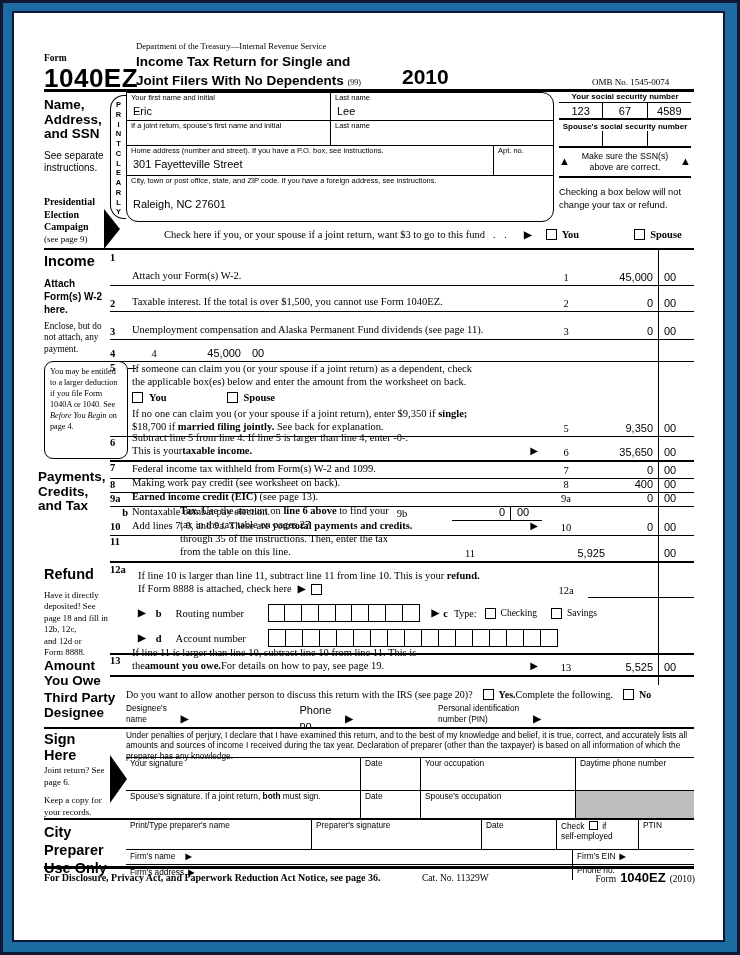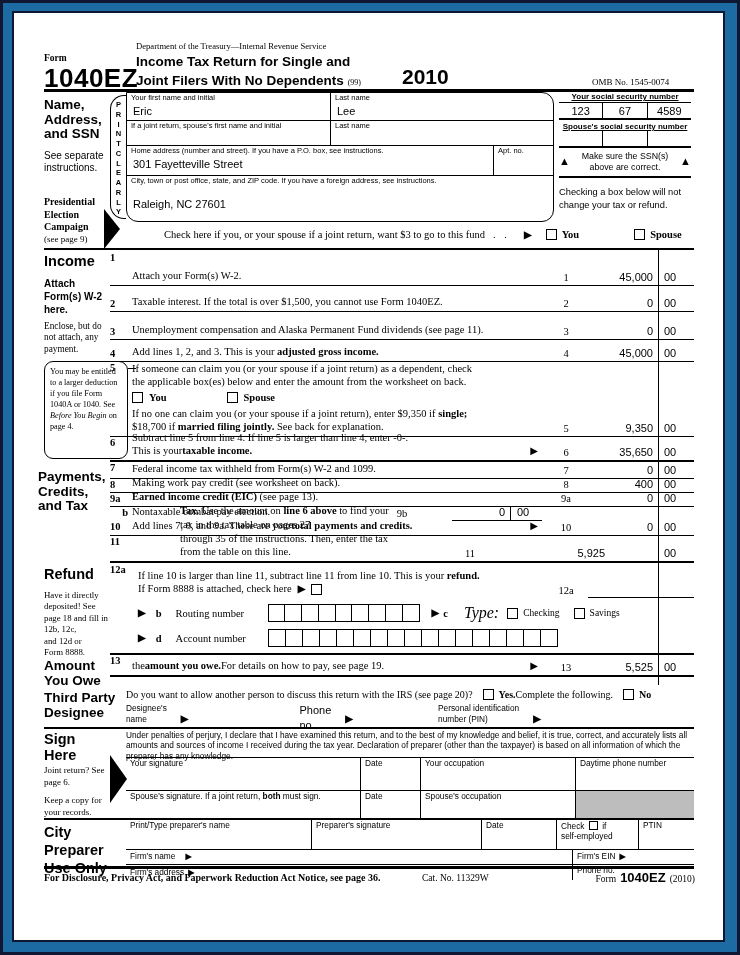--- a/index.html
+++ b/index.html
@@ -33,21 +33,21 @@
   .namebox { position:absolute; left:112px; top:79px; width:428px; height:130px; border:1.5px solid #000; border-radius:0 12px 12px 12px; overflow:hidden; }
   .nrow { display:flex; border-top:1px solid #000; }
   .nrow:first-child { border-top:none; }
   .ncell { padding:1px 4px; }
   .flab { font-family:"Liberation Sans", sans-serif; font-size:7.5px; line-height:1.15; }
   .fval { font-family:"Liberation Sans", sans-serif; font-size:11px; padding:2px 0 0 2px; }
   .bracket { position:absolute; left:96px; top:82px; width:16px; height:124px; border:1.5px solid #000; border-right:none; border-radius:14px 0 0 14px; display:flex; flex-direction:column; justify-content:space-between; align-items:center; padding:4px 0; }
   .vlet { font-family:"Liberation Sans", sans-serif; font-weight:bold; font-size:7.5px; line-height:1.3; text-align:center; }
   
   .ssnblock { position:absolute; left:545px; top:79px; width:132px; }
-  .ssnlab { font-family:"Liberation Sans", sans-serif; font-weight:bold; font-size:8px; text-align:center;text-decoration:underline; }
+  .ssnlab { font-family:"Liberation Sans", sans-serif; font-weight:bold; font-size:8px; text-align:center; }
   .ssnrow { display:flex; height:17px; border-bottom:2px solid #000; }
   .ssnrow span { flex:1; text-align:center; font-family:"Liberation Sans", sans-serif; font-size:11px; padding-top:2px; }
   .ssnrow span + span { border-left:1px solid #000; }
   .tri { font-size:11px; line-height:1; }
   
   .comb { display:flex; border:1.5px solid #000; height:18px; background:#fff; }
   .comb i { flex:1; border-left:1px solid #000; }
   .comb i:first-child { border-left:none; }
   
   .grid { position:absolute; left:112px; width:568px; border-top:1.5px solid #000; }
@@ -204,21 +204,20 @@
   <div class="ln bb1" style="top:299px; height:28px;">
     <div class="lnum" style="align-self:flex-end; padding-bottom:2px;">3</div>
     <div class="desc">Unemployment compensation and Alaska Permanent Fund dividends (see page 11).</div>
     <div class="rnum">3</div>
     <div class="amt">0</div>
     <div class="cents">00</div>
   </div>
 
   <div class="ln bb1" style="top:327px; height:22px;">
     <div class="lnum" style="align-self:flex-end; padding-bottom:2px;">4</div>
-    <div class="desc"><span>Add lines 1, 2, and 3. This is your </span><span class="b">adjusted gross income.</span></div>
     <div class="rnum">4</div>
     <div class="amt">45,000</div>
     <div class="cents">00</div>
   </div>
 
   <div class="ln bb1" style="top:349px; height:75px;">
     <div class="lnum">5</div>
     <div class="desc">
       <div>If someone can claim you (or your spouse if a joint return) as a dependent, check</div>
       <div>the applicable box(es) below and enter the amount from the worksheet on back.</div>
@@ -343,21 +342,21 @@
         <i></i>
         <i></i>
         <i></i>
         <i></i>
         <i></i>
         <i></i>
         <i></i>
       </span>
     <span class="arr b" style="margin-left:12px;">▶</span>
     <span class="b" style="margin-left:4px; font-size:10.5px;">c</span>
-    <span style="margin-left:16px; font-size:16px;font-style:italic;">Type:</span>
+    <span style="margin-left:6px; font-size:10px;">Type:</span>
     <span class="cb" style="margin-left:8px;"></span>
     <span style="margin-left:5px; font-size:9.5px;">Checking</span>
     <span class="cb" style="margin-left:14px;"></span>
     <span style="margin-left:5px; font-size:9.5px;">Savings</span>
   </div>
 
   <div class="ln" style="top:614px; height:22px; align-items:center;">
     <span class="arr b" style="margin-left:28px;">▶</span>
     <span class="b" style="margin-left:10px; font-size:10.5px;">d</span>
     <span style="margin-left:14px; font-size:10.5px; width:92px;">Account number</span>
@@ -381,20 +380,21 @@
         <i></i>
       </span>
   </div>
   <div class="rule" style="top:640px; left:96px; width:584px;"></div>
 
   <div class="abs seclab pl" style="left:30px; top:646px;">Amount
 You Owe</div>
   <div class="ln bb2" style="top:642px; height:22px;">
     <div class="lnum">13</div>
     <div class="desc">
+      <div>If line 11 is larger than line 10, subtract line 10 from line 11. This is</div>
       <div class="flexline">
           <span>the </span>
           <span class="b">amount you owe.</span>
           <span> For details on how to pay, see page 19.</span>
           <span class="arr mla">▶</span>
         </div>
     </div>
     <div class="rnum">13</div>
     <div class="amt">5,525</div>
     <div class="cents">00</div>

